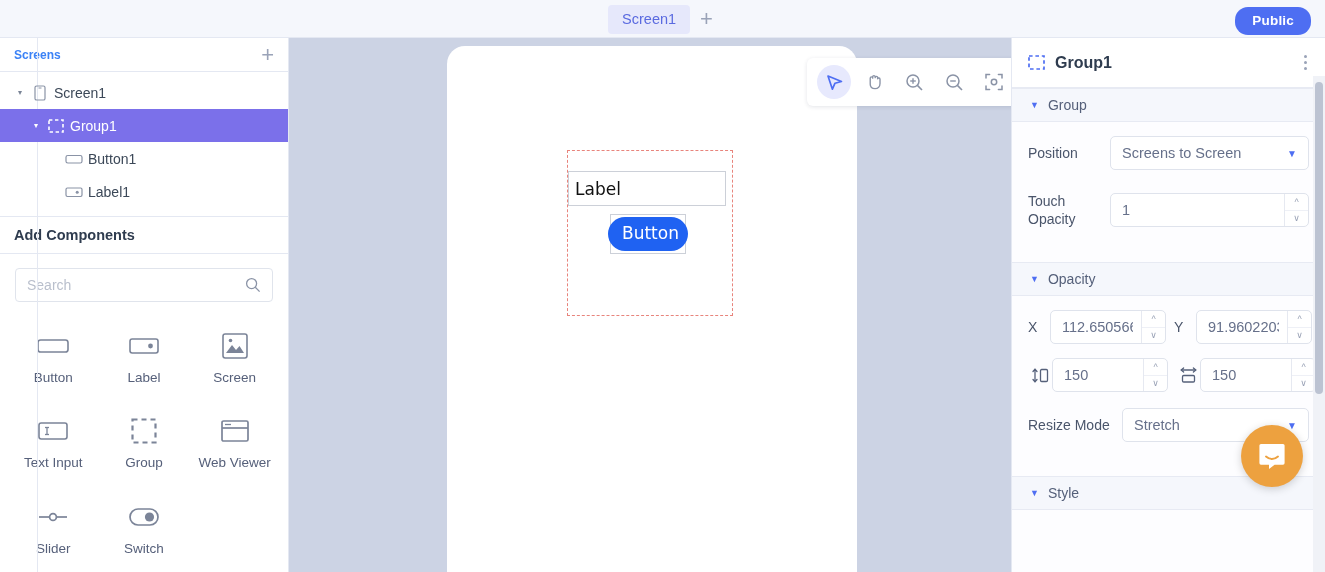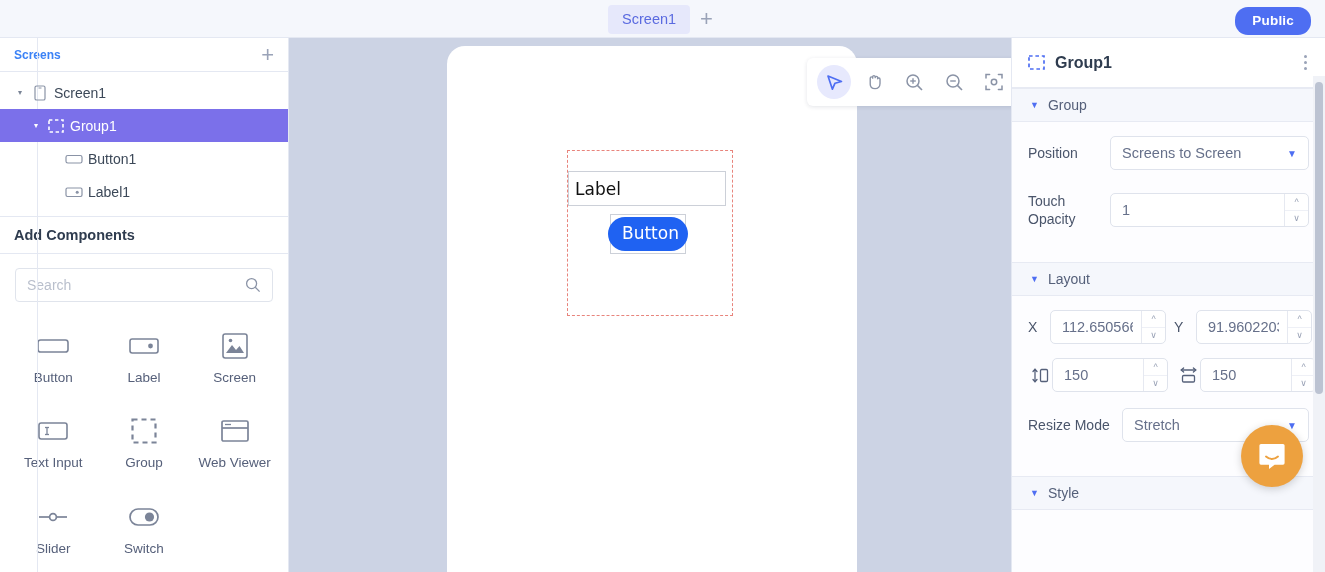--- a/index.html
+++ b/index.html
@@ -486,21 +486,21 @@
           <div class="spin">
             <span>^</span>
             <span>∨</span>
           </div>
         </div>
       </div>
     </div>
 
     <div class="section-head">
       <span class="caret">▼</span>
-      <span class="sname">Layout</span>
+      <span class="sname">Opacity</span>
     </div>
     <div class="prop-body">
 
       <div class="xy-row">
         <div class="xy-lab">X</div>
         <div class="num xy-field">
           <input value="112.6505667" style="">
           <div class="spin">
             <span>^</span>
             <span>∨</span>

